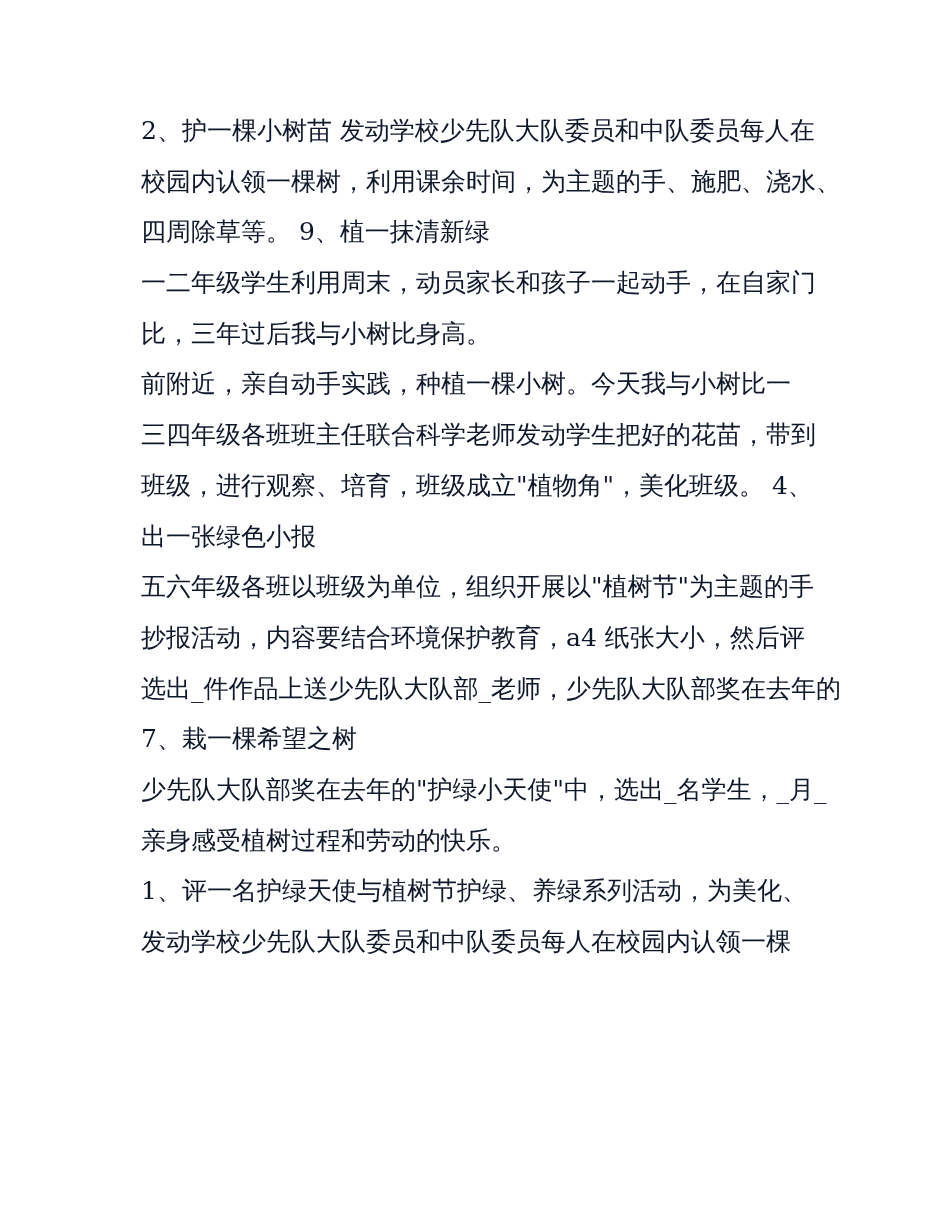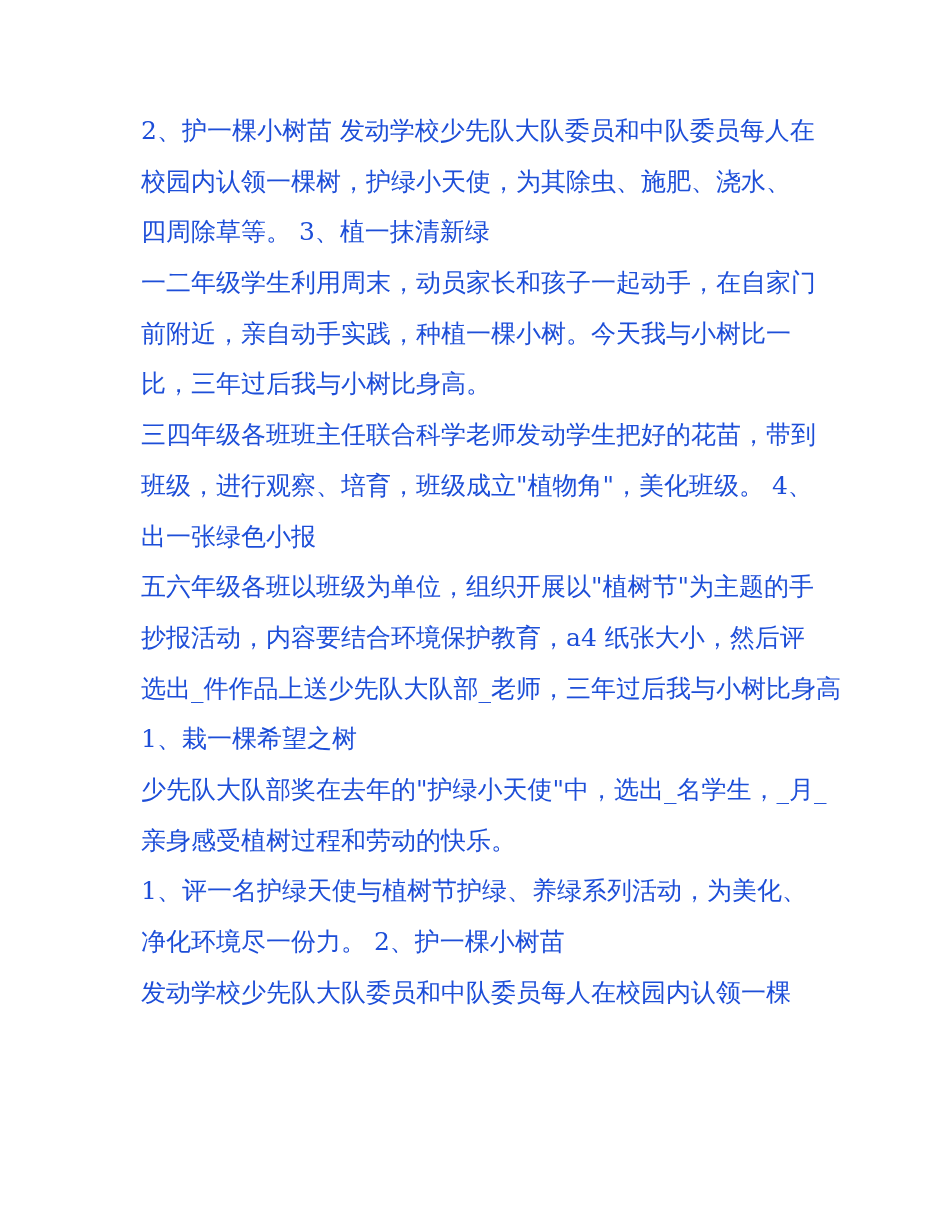--- a/index.html
+++ b/index.html
@@ -3,40 +3,39 @@
   <meta charset="utf-8">
   <style>
     html, body { margin: 0; padding: 0; background: #ffffff; }
     body { width: 950px; height: 1229px; position: relative; overflow: hidden; }
     .page { position: absolute; left: 141px; top: 106px; width: 690px; }
     .line {
       font-family: "DejaVu Serif", "Liberation Serif", serif;
       font-size: 25px;
       line-height: 50.7px;
       height: 50.7px;
-      color: #1d4ed8;
+      color: #0f172a;
       white-space: nowrap;
       letter-spacing: 0px;
     }
   </style>
 </head>
 <body>
 
 <div class="page">
   <div class="line">2、护一棵小树苗 发动学校少先队大队委员和中队委员每人在</div>
-  <div class="line">校园内认领一棵树，护绿小天使，为其除虫、施肥、浇水、</div>
-  <div class="line">四周除草等。 3、植一抹清新绿</div>
+  <div class="line">校园内认领一棵树，利用课余时间，为主题的手、施肥、浇水、</div>
+  <div class="line">四周除草等。 9、植一抹清新绿</div>
   <div class="line">一二年级学生利用周末，动员家长和孩子一起动手，在自家门</div>
+  <div class="line">比，三年过后我与小树比身高。</div>
   <div class="line">前附近，亲自动手实践，种植一棵小树。今天我与小树比一</div>
-  <div class="line">比，三年过后我与小树比身高。</div>
   <div class="line">三四年级各班班主任联合科学老师发动学生把好的花苗，带到</div>
   <div class="line">班级，进行观察、培育，班级成立"植物角"，美化班级。 4、</div>
   <div class="line">出一张绿色小报</div>
   <div class="line">五六年级各班以班级为单位，组织开展以"植树节"为主题的手</div>
   <div class="line">抄报活动，内容要结合环境保护教育，a4 纸张大小，然后评</div>
-  <div class="line">选出_件作品上送少先队大队部_老师，三年过后我与小树比身高</div>
-  <div class="line">1、栽一棵希望之树</div>
+  <div class="line">选出_件作品上送少先队大队部_老师，少先队大队部奖在去年的</div>
+  <div class="line">7、栽一棵希望之树</div>
   <div class="line">少先队大队部奖在去年的"护绿小天使"中，选出_名学生，_月_</div>
   <div class="line">亲身感受植树过程和劳动的快乐。</div>
   <div class="line">1、评一名护绿天使与植树节护绿、养绿系列活动，为美化、</div>
-  <div class="line">净化环境尽一份力。 2、护一棵小树苗</div>
   <div class="line">发动学校少先队大队委员和中队委员每人在校园内认领一棵</div>
 </div>
 
 </body></html>

